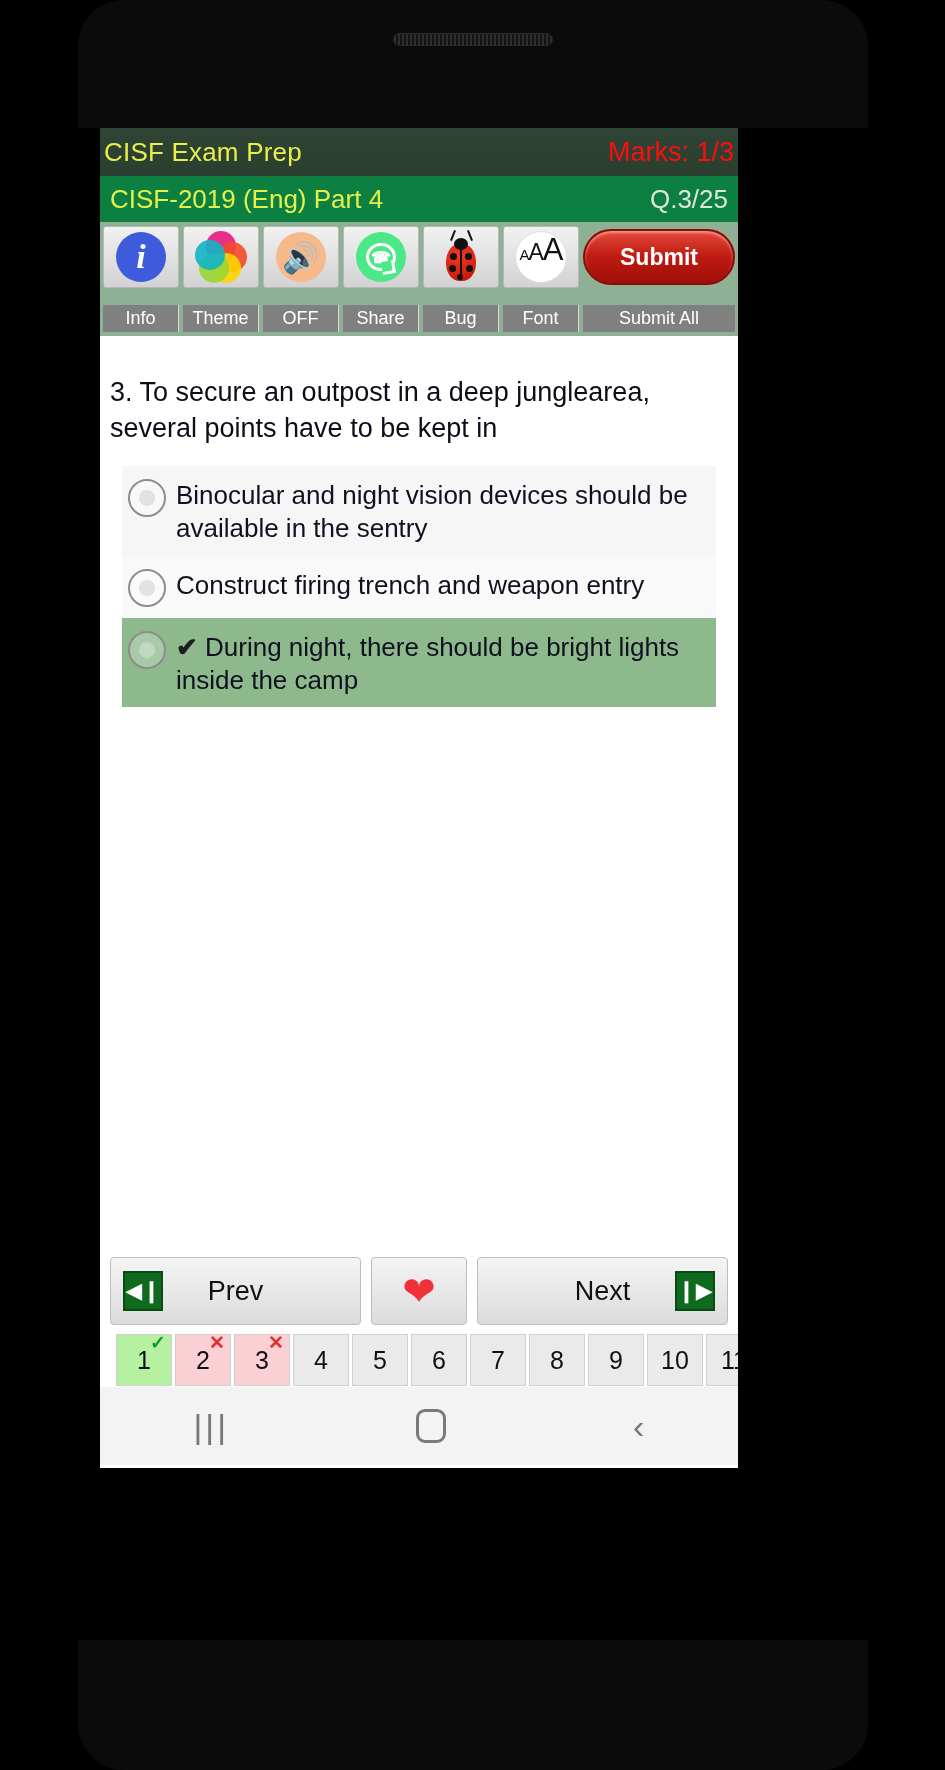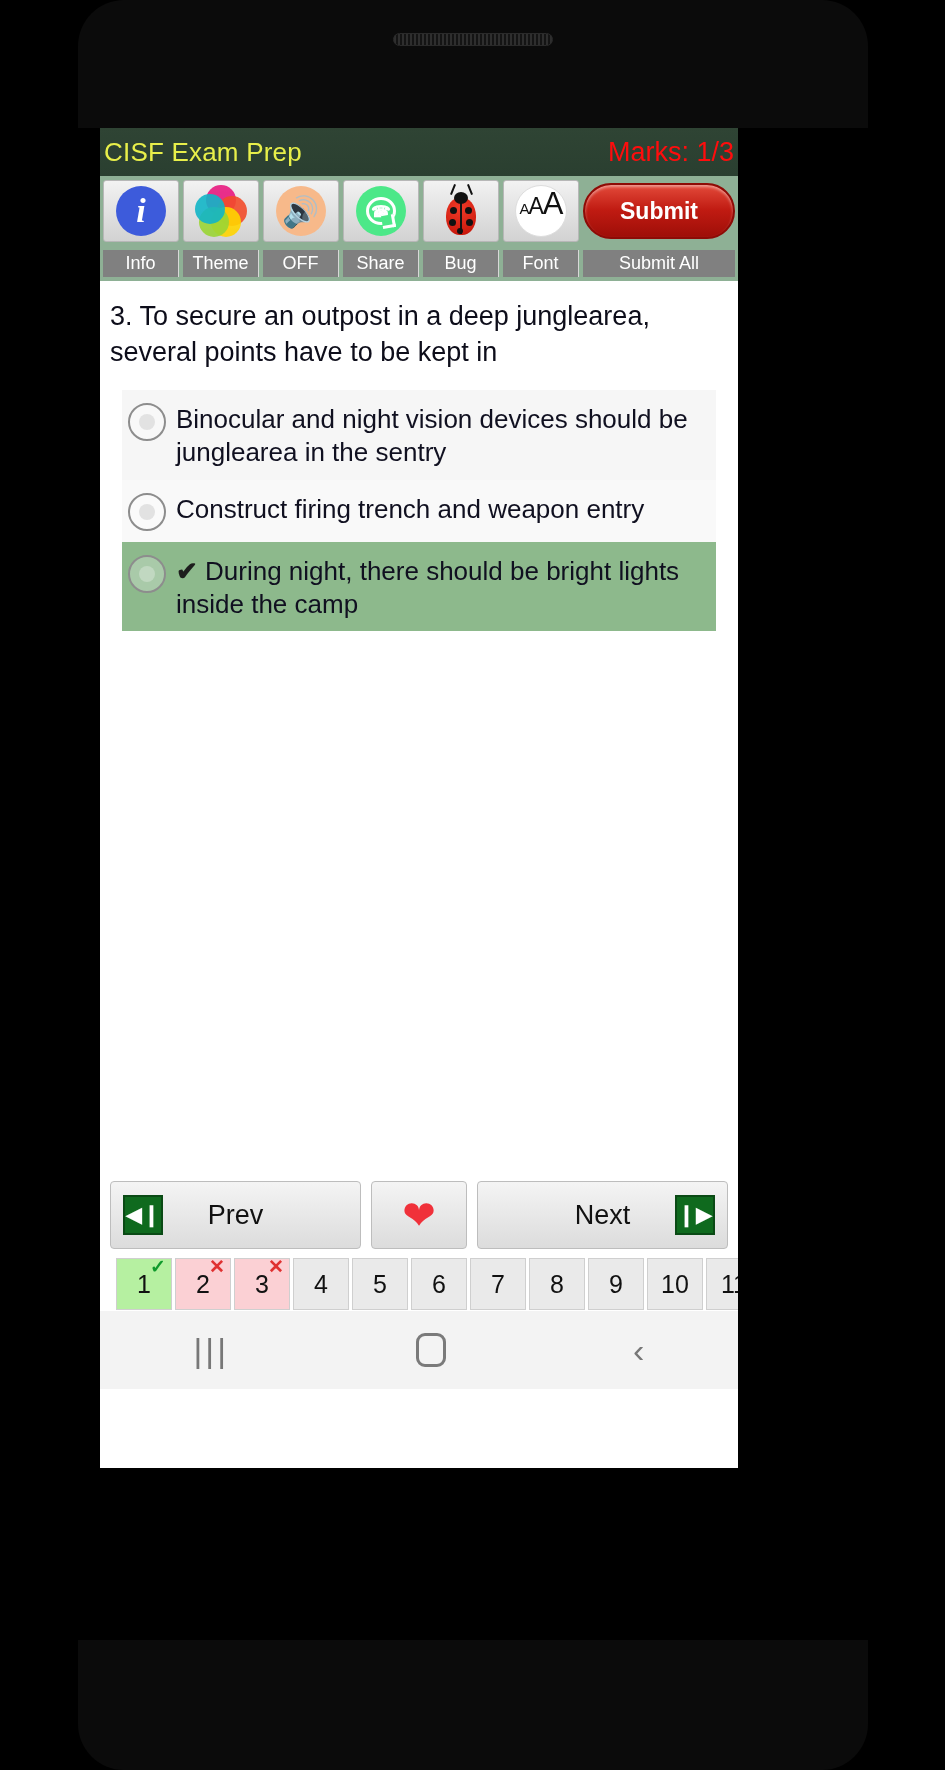--- a/index.html
+++ b/index.html
@@ -159,32 +159,32 @@
     width: 52px; height: 52px; border-radius: 50%;
     background: #fff; border:1px solid #ddd;
     display:flex; align-items:baseline; justify-content:center;
     color:#111; letter-spacing:-1px;
   }
   .ic-font .a1{font-size:15px}
   .ic-font .a2{font-size:23px}
   .ic-font .a3{font-size:31px}
   
   .tb-labels {
-    display: flex; gap: 4px; margin-top: 8px;
+    display: flex; gap: 4px; margin-top: 17px;
     background:#8eb095; padding: 0 0 4px 0; text-align: right;
   }
   .tb-lab {
     flex: 0 0 auto; width: 76px; height: 27px;
     background: #808080; color: #fff; font-size: 18px;
     display:flex; align-items:center; justify-content:center;
     border-right: 1px solid #d8d8d8;
   }
   .tb-lab.wide { flex: 1 1 auto; width:auto; border-right:none; }
   
-  .qbody { padding: 18px 10px 12px 10px; background:#fff; }
+  .qbody { padding: 18px 10px 12px 10px; background:#fff;margin-top:21px; }
   .qtext {
     font-size: 27px; color: #0d0d1a; line-height: 1.32;
   }
   .options { margin-top: 20px; padding: 0 12px 0 12px; }
   .opt {
     display: flex; align-items: flex-start; gap: 10px;
     padding: 11px 8px 11px 6px;
     min-height: 56px;
   }
   .opt.plain  { background: #f6f6f6; }
@@ -277,20 +277,24 @@
   </div>
   <div class="bezel-bot"></div>
 
   <div id="screen">
 
     <div class="titlebar">
       <div class="app-title">CISF Exam Prep</div>
       <div class="marks">Marks: 1/3</div>
     </div>
 
+    <div class="subbar">
+      <div class="paper-title">CISF-2019 (Eng) Part 4</div>
+      <div class="qcounter">Q.3/25</div>
+    </div>
 
     <div class="toolbar-wrap">
       <div class="toolbar">
 
         <div class="tb-btn">
           <div class="ic-info">i</div>
         </div>
 
         <div class="tb-btn">
           <div class="ic-theme">
@@ -353,21 +357,21 @@
 
     <div class="qbody">
       <div class="qtext">3. To secure an outpost in a deep junglearea, several points have to be kept in</div>
 
       <div class="options">
 
         <div class="opt plain">
           <div class="radio">
               <div class="dot"></div>
             </div>
-          <div class="opt-text">Binocular and night vision devices should be junglearea in the sentry</div>
+          <div class="opt-text">Binocular and night vision devices should be available in the sentry</div>
         </div>
 
         <div class="opt plain2">
           <div class="radio">
               <div class="dot"></div>
             </div>
           <div class="opt-text">Construct firing trench and weapon entry</div>
         </div>
 
 

